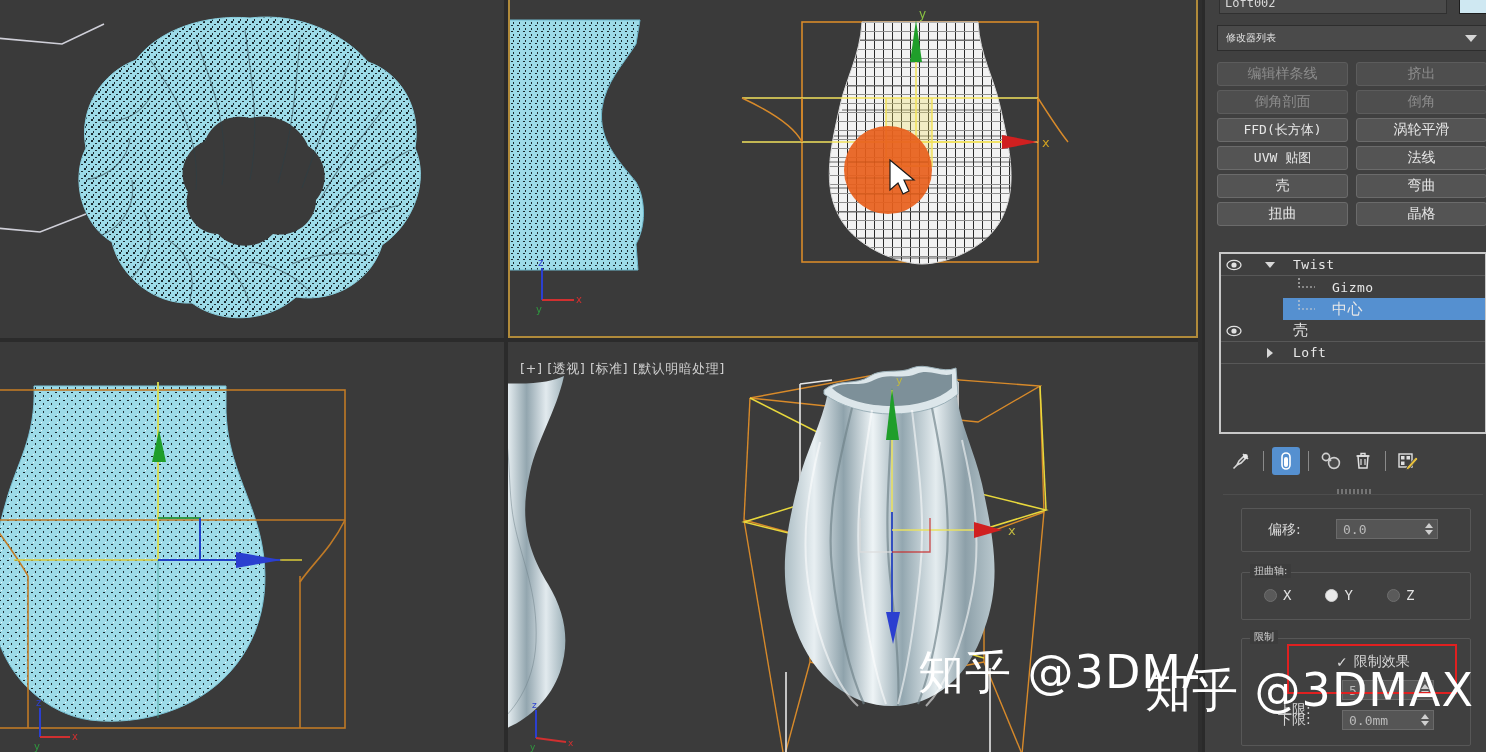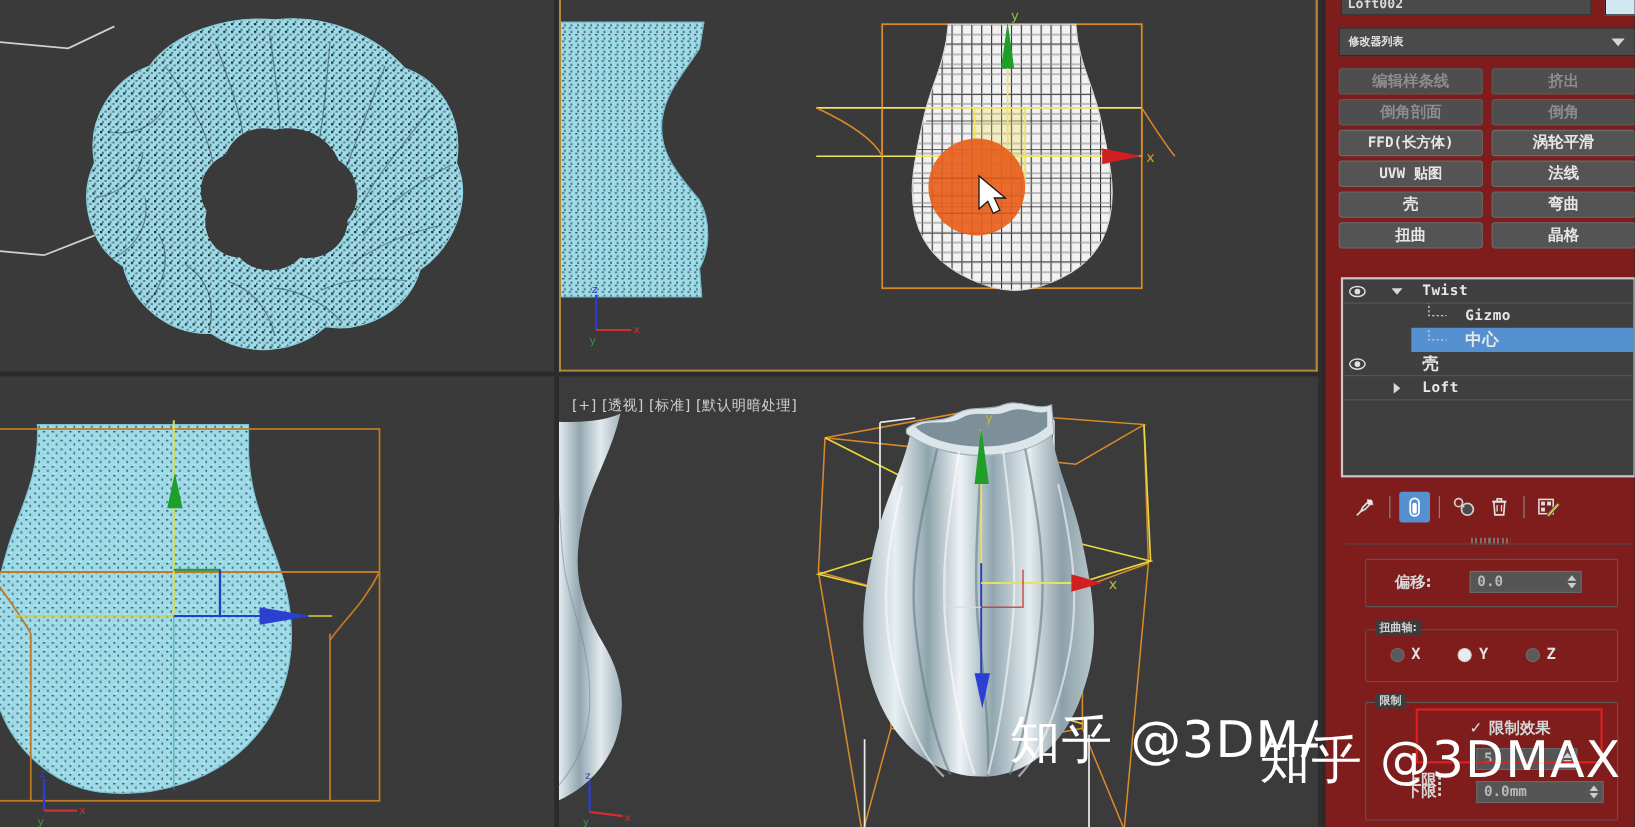--- a/index.html
+++ b/index.html
@@ -28,21 +28,21 @@
     color: #cfcfcf; font-size: 13px; letter-spacing: .5px;
     font-family: "DejaVu Sans", sans-serif; white-space: nowrap;
   }
 
   
   svg.art { position: absolute; left: 0; top: 0; }
 
   
   #cmd-panel {
     position: absolute; left: 1202px; top: 0; width: 284px; height: 752px;
-    background: #7f1d1d; border-left: 3px solid #2a2a2a; font-weight: bold;
+    background: #404040; border-left: 3px solid #2a2a2a;
   }
   #cmd-panel-inner { position: absolute; left: 8px; top: 0; width: 276px; height: 752px; }
 
   .name-row { position: absolute; left: 6px; top: 0px; width: 268px; height: 20px; }
   .name-field {
     position: absolute; left: 0; top: -8px; width: 228px; height: 22px;
     background: #4a4a4a; border: 1px solid #303030;
     color: #d8d8d8; font-size: 12px; line-height: 20px; padding-left: 5px;
     font-family: "DejaVu Sans Mono", monospace; overflow: hidden;
   }
@@ -664,21 +664,21 @@
           <div style="position:absolute; left:36px; top:42px;margin-top:20px;" class="lbl">上限:</div>
           <div class="spinner-field" style="position:absolute; left:100px; top:41px; width:92px;">
             <span>5</span>
             <span class="spin-arrows">
               <span class="spin-up"></span>
                 <span class="spin-dn"></span>
             </span>
           </div>
 
           <div style="position:absolute; left:36px; top:72px;" class="lbl">下限:</div>
-          <div class="spinner-field" style="position:absolute; left:100px; top:71px; width:116px;">
+          <div class="spinner-field" style="position:absolute; left:100px; top:71px; width:92px;">
             <span>0.0mm</span>
             <span class="spin-arrows">
               <span class="spin-up"></span>
                 <span class="spin-dn"></span>
             </span>
           </div>
         </div>
 
         <div class="redbox" style="left:68px; top:144px; width:170px; height:50px;"></div>
       </div>

